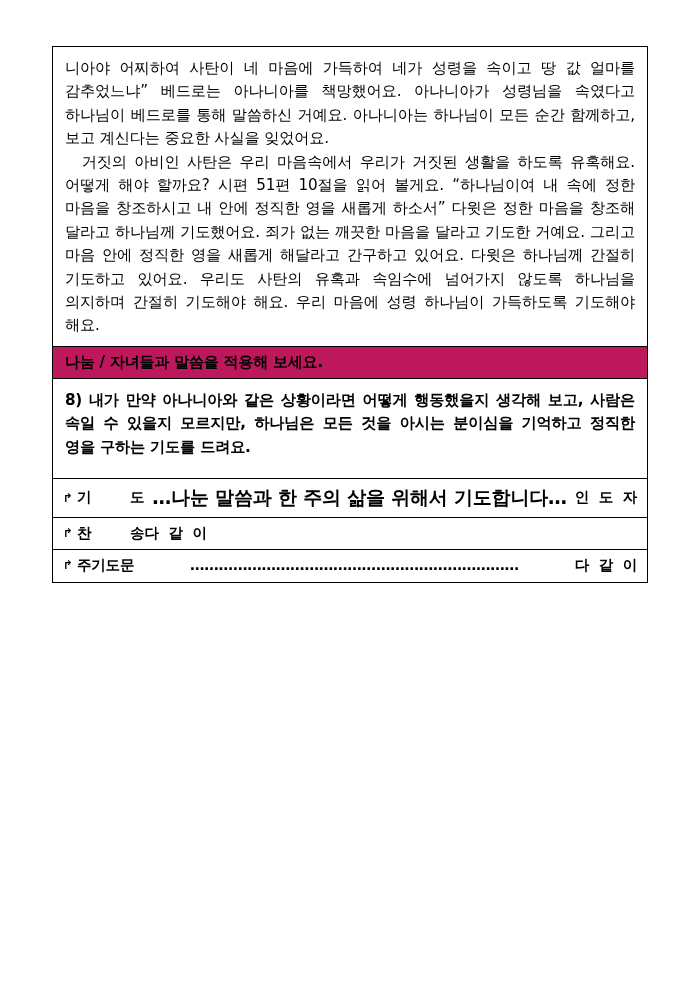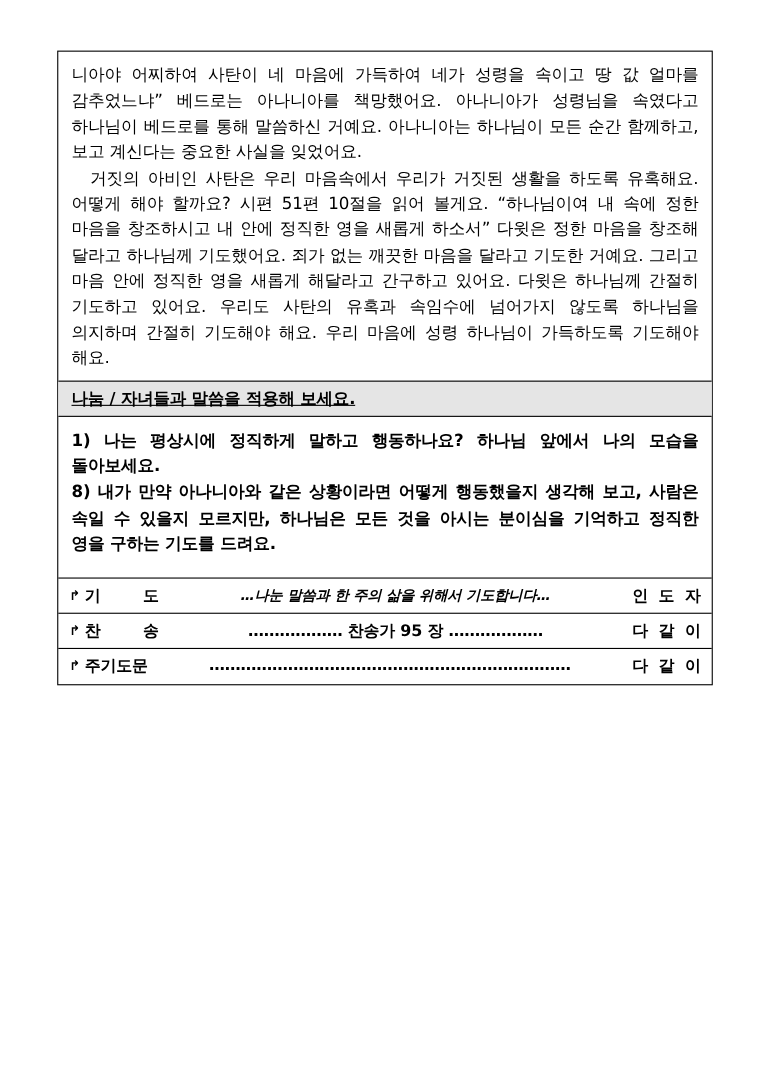--- a/index.html
+++ b/index.html
@@ -38,28 +38,27 @@
     font-size: 15.2px;
     line-height: 1.54;
     text-align: justify;
     word-break: keep-all;
     letter-spacing: -0.15px;
   }
   p.para.first {
     text-indent: 0;
   }
   .apply-bar {
-    background: #e5e5e5;
+    background: #be185d;
     border-top: 1.5px solid #000000;
     border-bottom: 1.5px solid #000000;
     padding: 6px 12px 6px 12px;
     font-size: 15px;
     font-weight: bold;
     letter-spacing: -0.2px;
-    text-decoration: underline;
   }
   .questions {
     padding: 10px 12px 10px 12px;
   }
   p.question {
     margin: 0;
     font-size: 15.2px;
     font-weight: bold;
     line-height: 1.55;
     text-align: justify;
@@ -99,54 +98,51 @@
     overflow: hidden;
     font-weight: bold;
     padding: 0 6px;
   }
   .o-right {
     flex: 0 0 auto;
     white-space: pre;
     text-align: right;
   }
   .tiny {
-    font-size: 13px;
+    font-size: 19px;
     font-weight: bold;
-    font-style: italic;
   }
 </style>
 </head>
 <body>
 
 <div class="page">
   <div class="doc-frame">
 
     <div class="body-section">
       <p class="para first">니아야 어찌하여 사탄이 네 마음에 가득하여 네가 성령을 속이고 땅 값 얼마를 감추었느냐” 베드로는 아나니아를 책망했어요. 아나니아가 성령님을 속였다고 하나님이 베드로를 통해 말씀하신 거예요. 아나니아는 하나님이 모든 순간 함께하고, 보고 계신다는 중요한 사실을 잊었어요.</p>
       <p class="para">거짓의 아비인 사탄은 우리 마음속에서 우리가 거짓된 생활을 하도록 유혹해요. 어떻게 해야 할까요? 시편 51편 10절을 읽어 볼게요. “하나님이여 내 속에 정한 마음을 창조하시고 내 안에 정직한 영을 새롭게 하소서” 다윗은 정한 마음을 창조해 달라고 하나님께 기도했어요. 죄가 없는 깨끗한 마음을 달라고 기도한 거예요. 그리고 마음 안에 정직한 영을 새롭게 해달라고 간구하고 있어요. 다윗은 하나님께 간절히 기도하고 있어요. 우리도 사탄의 유혹과 속임수에 넘어가지 않도록 하나님을 의지하며 간절히 기도해야 해요. 우리 마음에 성령 하나님이 가득하도록 기도해야 해요.</p>
     </div>
 
     <div class="apply-bar">나눔 / 자녀들과 말씀을 적용해 보세요.</div>
 
     <div class="questions">
-      <p class="question">1) 나는 평상시에 정직하게 말하고 행동하나요? 하나님 앞에서 나의 모습을 돌아보세요.</p>
       <p class="question">8) 내가 만약 아나니아와 같은 상황이라면 어떻게 행동했을지 생각해 보고, 사람은 속일 수 있을지 모르지만, 하나님은 모든 것을 아시는 분이심을 기억하고 정직한 영을 구하는 기도를 드려요.</p>
     </div>
 
     <div class="order-list">
       <div class="order-row">
         <span class="bullet">↱</span>
         <span class="o-title">기        도</span>
         <span class="o-mid tiny">…나눈 말씀과 한 주의 삶을 위해서 기도합니다…</span>
         <span class="o-right">인  도  자</span>
       </div>
       <div class="order-row">
         <span class="bullet">↱</span>
         <span class="o-title">찬        송</span>
-        <span class="o-mid">………………    찬송가 95 장  ………………</span>
         <span class="o-right">다  같  이</span>
       </div>
       <div class="order-row">
         <span class="bullet">↱</span>
         <span class="o-title">주기도문</span>
         <span class="o-mid">……………………………………………………………</span>
         <span class="o-right">다  같  이</span>
       </div>
     </div>
 

